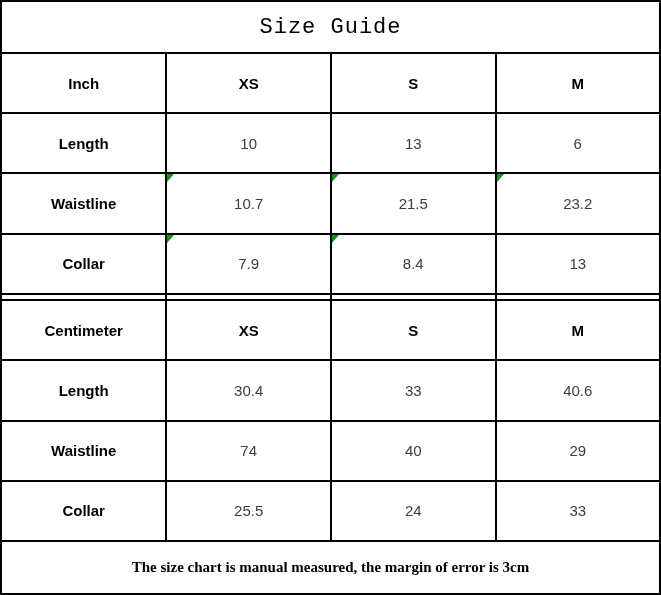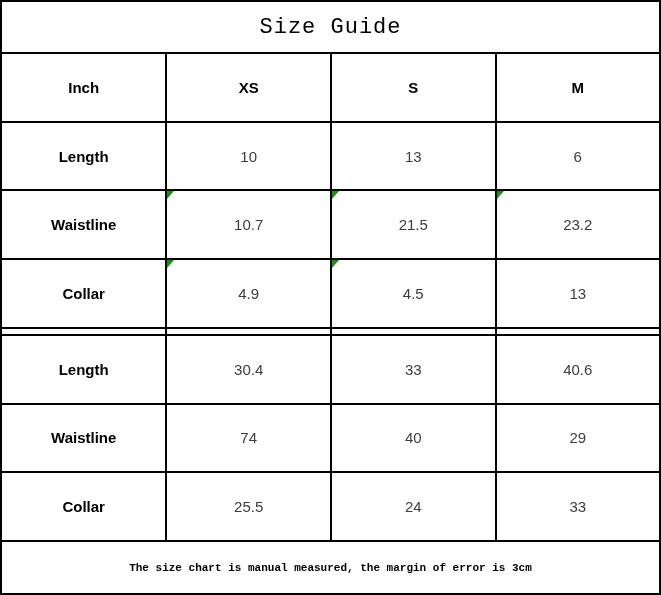--- a/index.html
+++ b/index.html
@@ -30,22 +30,22 @@
   }
   td.title-cell {
     height: 50px;
     font-family: "Liberation Mono", "DejaVu Sans Mono", monospace;
     font-size: 22px;
     letter-spacing: 1px;
     color: var(--text, #000000);
   }
   td.footer-cell {
     height: 51px;
-    font-family: Liberation Mono, monospace;
-    font-size: 11px;
+    font-family: Liberation Serif, serif;
+    font-size: 15px;
     font-weight: bold;
     color: var(--text, #000000);
   }
   td.head {
     font-size: 15px;
     font-weight: bold;
     color: var(--text, #000000);
   }
   td.value {
     position: relative;
@@ -103,32 +103,38 @@
 
     <tr>
       <td class="head">Waistline</td>
       <td class="value"><span class="flag"></span><span>10.7</span></td>
       <td class="value"><span class="flag"></span><span>21.5</span></td>
       <td class="value"><span class="flag"></span><span>23.2</span></td>
     </tr>
 
     <tr>
       <td class="head">Collar</td>
-      <td class="value"><span class="flag"></span><span>4.9</span></td>
-      <td class="value"><span class="flag"></span><span>4.5</span></td>
+      <td class="value"><span class="flag"></span><span>7.9</span></td>
+      <td class="value"><span class="flag"></span><span>8.4</span></td>
       <td class="value"><span>13</span></td>
     </tr>
 
     <tr>
       <td class="spacer"></td>
       <td class="spacer"></td>
       <td class="spacer"></td>
       <td class="spacer"></td>
     </tr>
 
+    <tr>
+      <td class="head">Centimeter</td>
+      <td class="head">XS</td>
+      <td class="head">S</td>
+      <td class="head">M</td>
+    </tr>
 
     <tr>
       <td class="head">Length</td>
       <td class="value"><span>30.4</span></td>
       <td class="value"><span>33</span></td>
       <td class="value"><span>40.6</span></td>
     </tr>
 
     <tr>
       <td class="head">Waistline</td>

